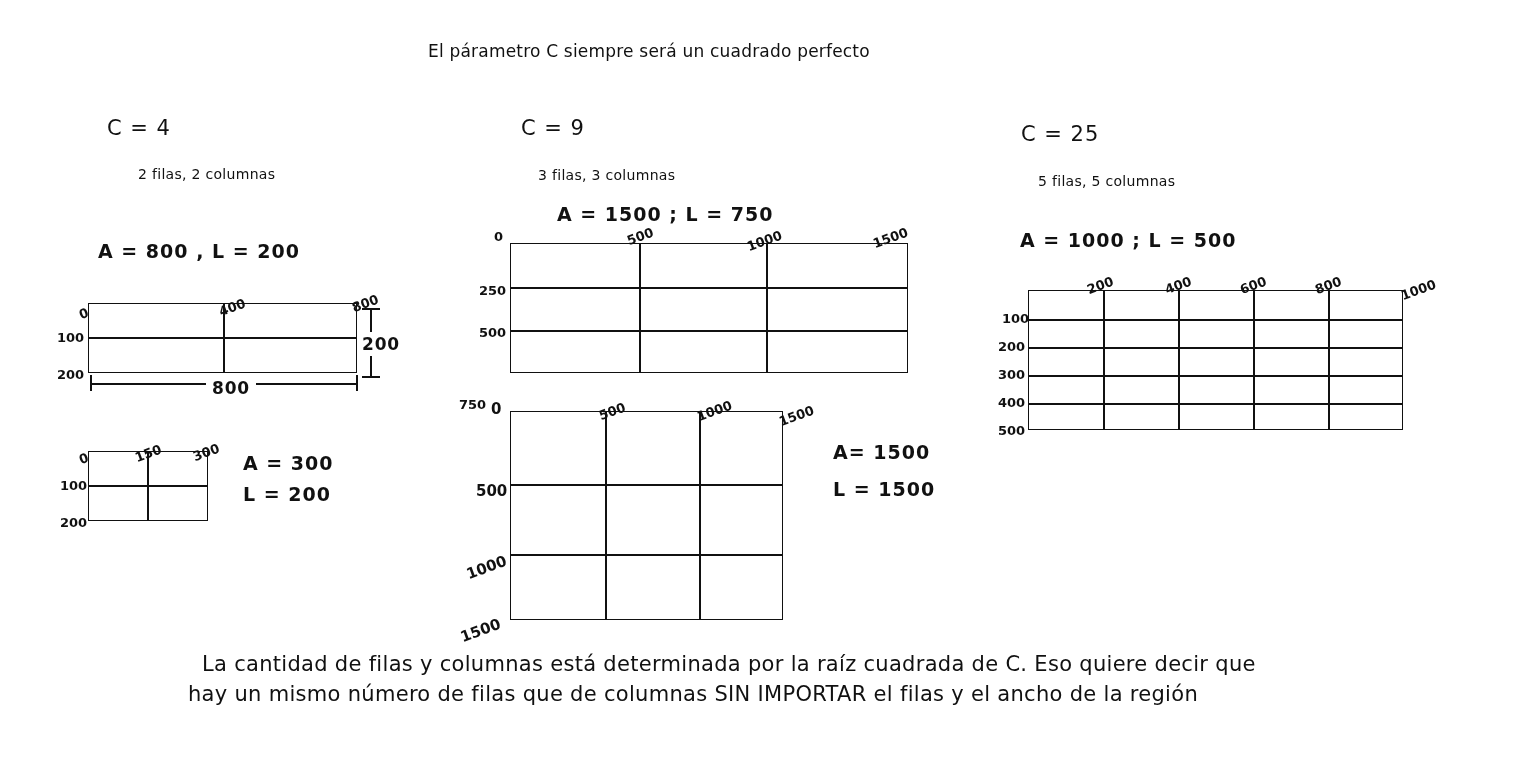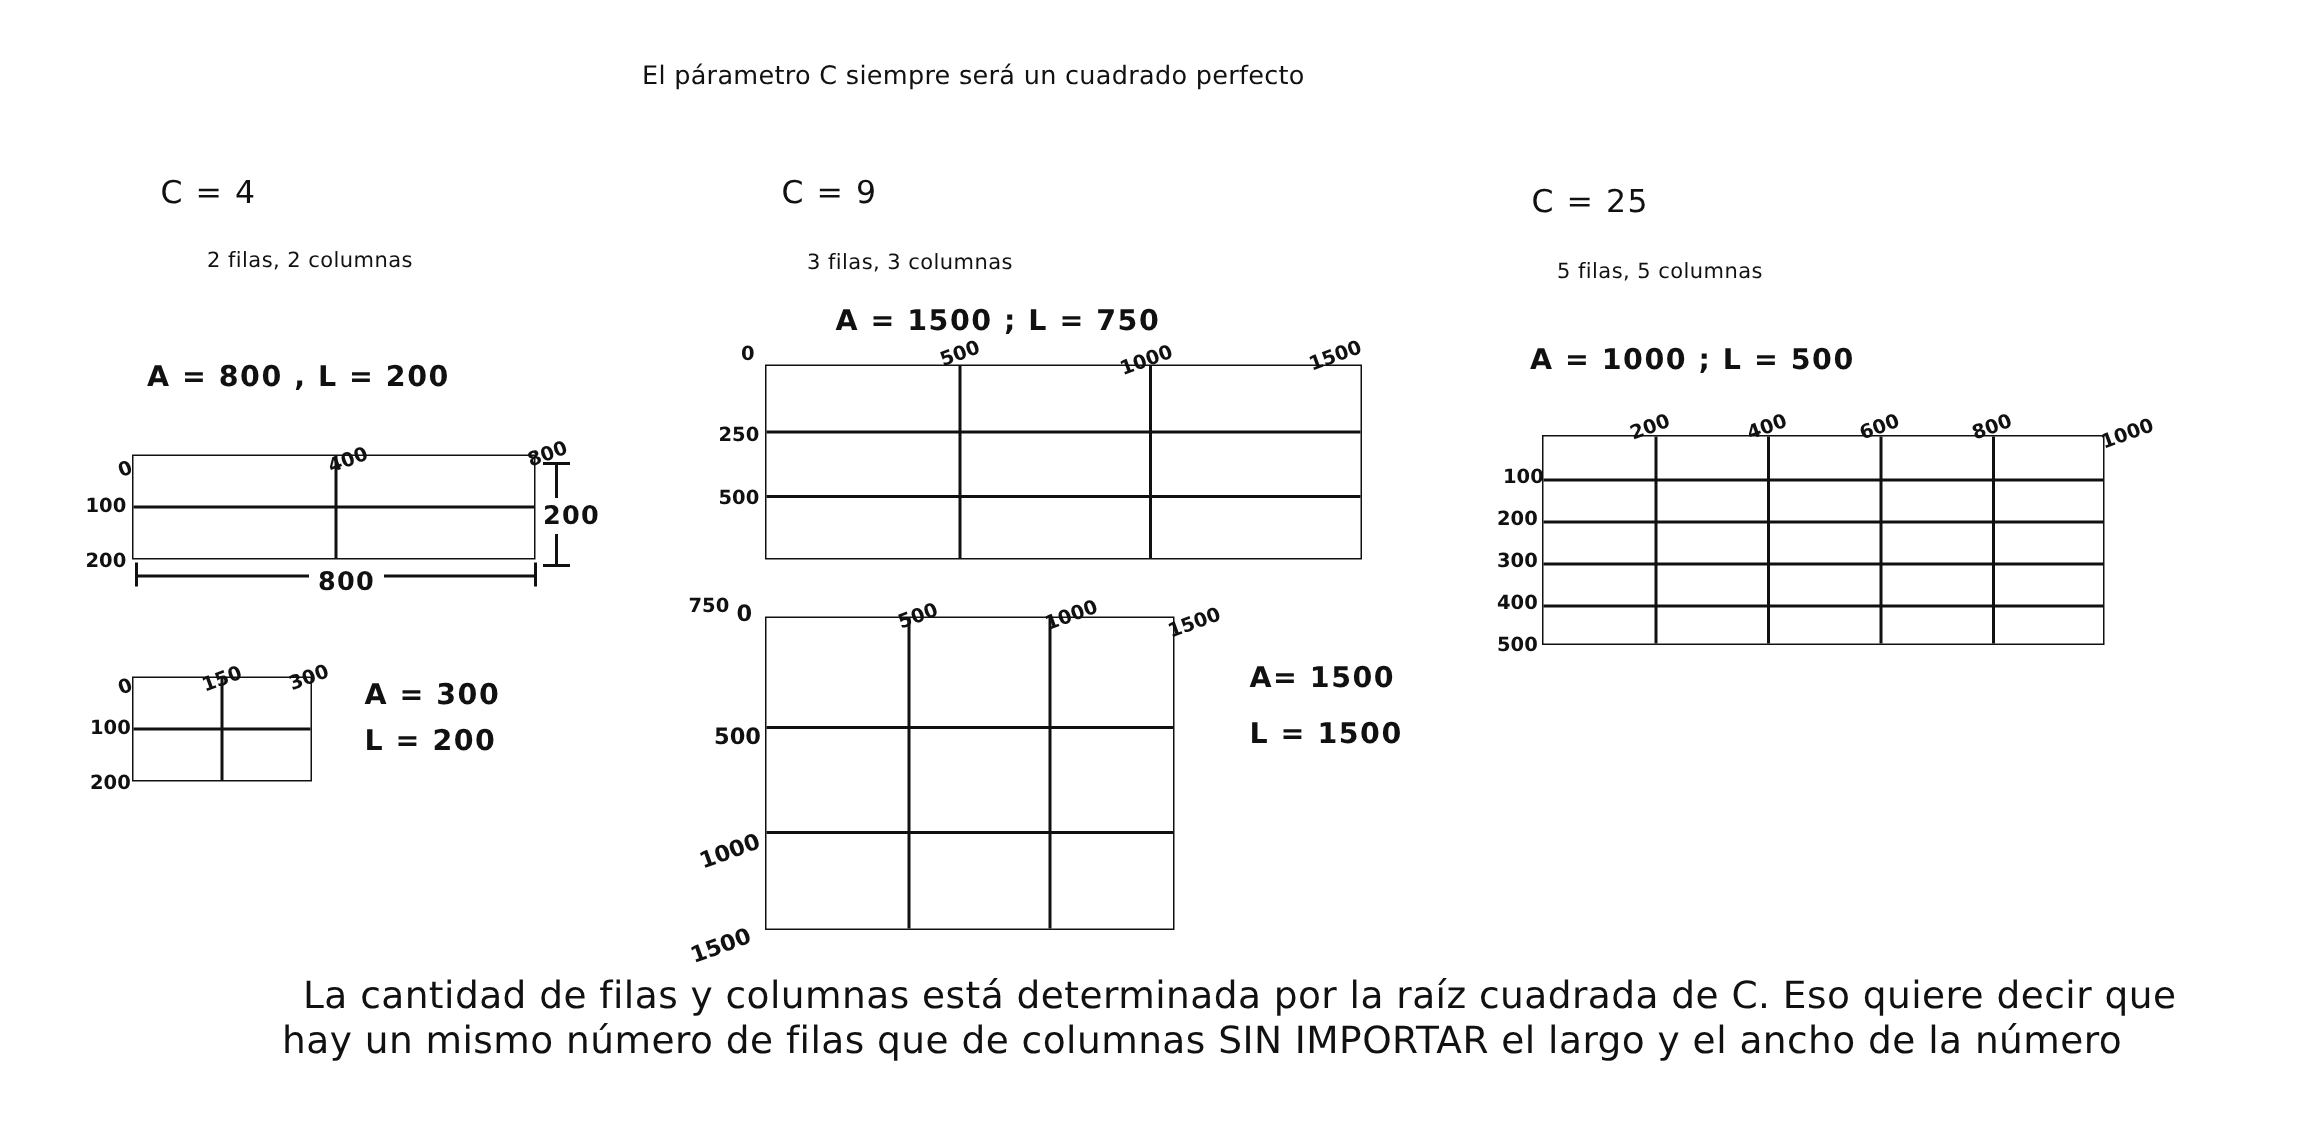--- a/index.html
+++ b/index.html
@@ -49,21 +49,21 @@
     white-space: nowrap;
   }
   .tick-rot {
     font-size: 13px;
     font-weight: bold;
     white-space: nowrap;
     transform: rotate(-20deg);
     transform-origin: left bottom;
   }
   .footer {
-    font-size: 25px;
+    font-size: 21px;
     letter-spacing: 0.3px;
     line-height: 30px;
     white-space: nowrap;
   }
   .grid {
     position: absolute;
     border: 1.6px solid #111;
     box-sizing: border-box;
   }
   .grid .vline, .grid .hline {
@@ -181,13 +181,13 @@
 <div class="abs tick-rot" style="left:1243px; top:282px;">600</div>
 <div class="abs tick-rot" style="left:1318px; top:282px;">800</div>
 <div class="abs tick-rot" style="left:1404px; top:288px;">1000</div>
 <div class="abs tick" style="left:1002px; top:311px;">100</div>
 <div class="abs tick" style="left:998px; top:339px;">200</div>
 <div class="abs tick" style="left:998px; top:367px;">300</div>
 <div class="abs tick" style="left:998px; top:395px;">400</div>
 <div class="abs tick" style="left:998px; top:423px;">500</div>
 
 <div class="abs footer" style="left:202px; top:649px;">La cantidad de filas y columnas está determinada por la raíz cuadrada de C. Eso quiere decir que</div>
-<div class="abs footer" style="left:188px; top:679px;">hay un mismo número de filas que de columnas SIN IMPORTAR el largo y el ancho de la número</div>
+<div class="abs footer" style="left:188px; top:679px;">hay un mismo número de filas que de columnas SIN IMPORTAR el filas y el ancho de la región</div>
 
 </body></html>

